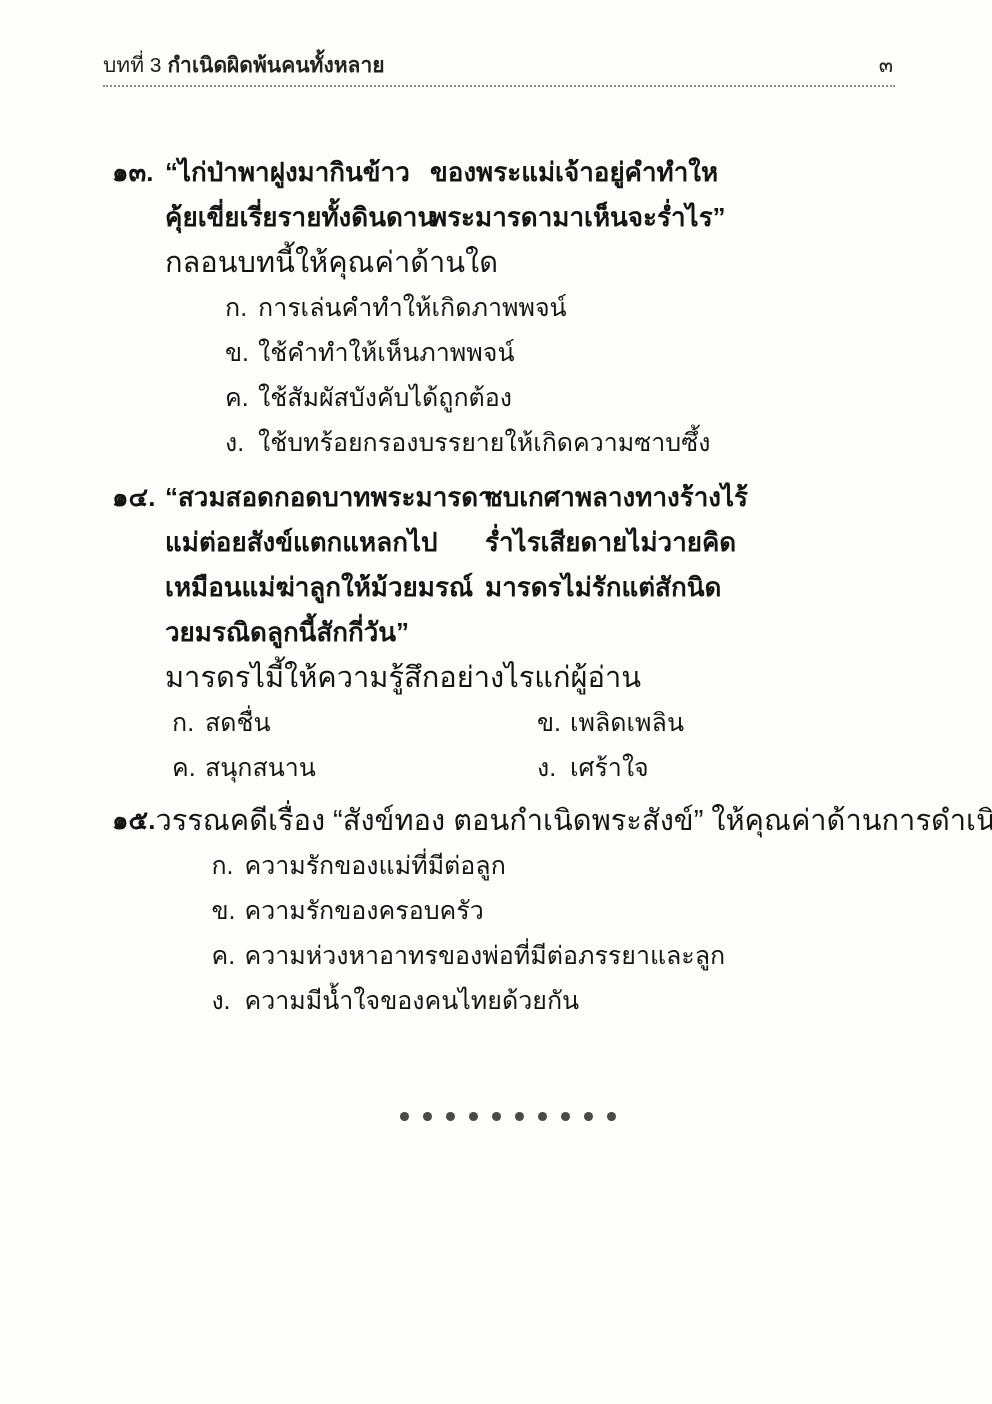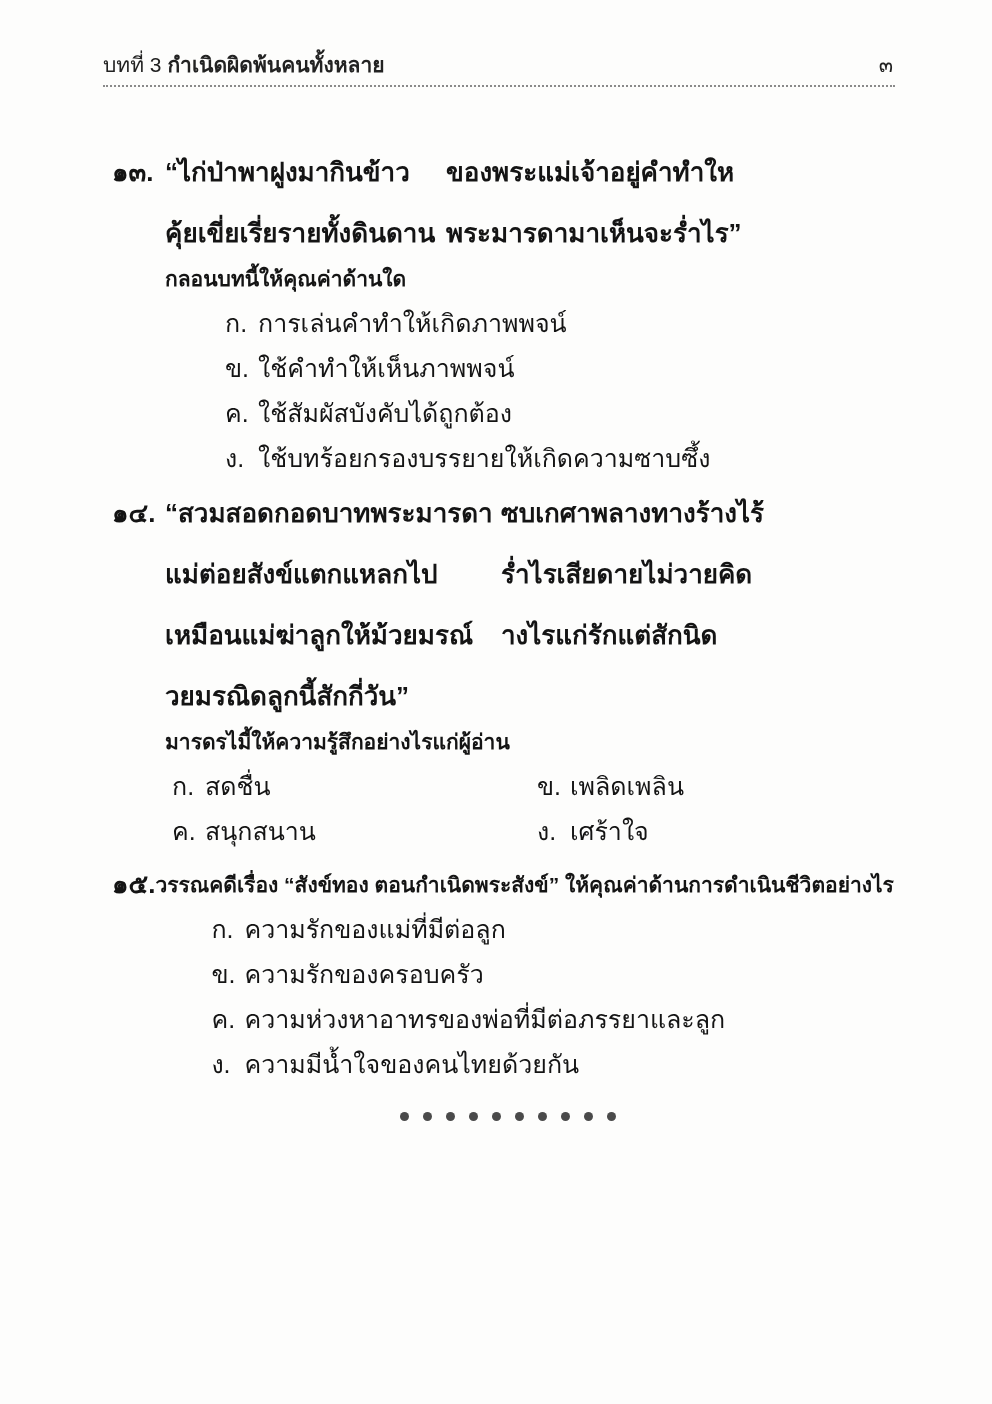--- a/index.html
+++ b/index.html
@@ -61,28 +61,27 @@
   }
   .q15 .q-num { flex-basis: 40px; }
   .q-body { flex: 1 1 auto; min-width: 0; }
 
   .quote-grid {
     display: grid;
     font-weight: 700;
     font-size: 26px;
     line-height: 45px;
     white-space: nowrap;
-    gap: 16px;
   }
   .q13-grid { grid-template-columns: 265px auto; }
   .q14-grid { grid-template-columns: 320px auto; }
 
   .q-stem {
-    font-weight: 700;
-    font-size: 21px;
+    font-weight: 400;
+    font-size: 29px;
     line-height: 45px;
     white-space: nowrap;
   }
 
   .choices-list { margin-left: 60px; }
   .q15 .choices-list { margin-left: 56px; }
   .choice {
     display: flex;
     font-weight: 400;
     font-size: 25px;
@@ -170,21 +169,21 @@
     <section class="question q14">
       <div class="q-row">
         <span class="q-num">๑๔.</span>
         <div class="q-body">
           <div class="quote-grid q14-grid">
             <span>“สวมสอดกอดบาทพระมารดา</span>
             <span>ซบเกศาพลางทางร้างไร้</span>
             <span>แม่ต่อยสังข์แตกแหลกไป</span>
             <span>ร่ำไรเสียดายไม่วายคิด</span>
             <span>เหมือนแม่ฆ่าลูกให้ม้วยมรณ์</span>
-            <span>างไรแก่รักแต่สักนิด</span>
+            <span>มารดรไม่รักแต่สักนิด</span>
             <span>วยมรณิดลูกนี้สักกี่วัน”</span>
           </div>
           <div class="q-stem">มารดรไมี้ให้ความรู้สึกอย่างไรแก่ผู้อ่าน</div>
         </div>
       </div>
       <div class="choices-2col">
         <div class="choice">
           <span class="c-label">ก.</span>
           <span class="c-text">สดชื่น</span>
         </div>

